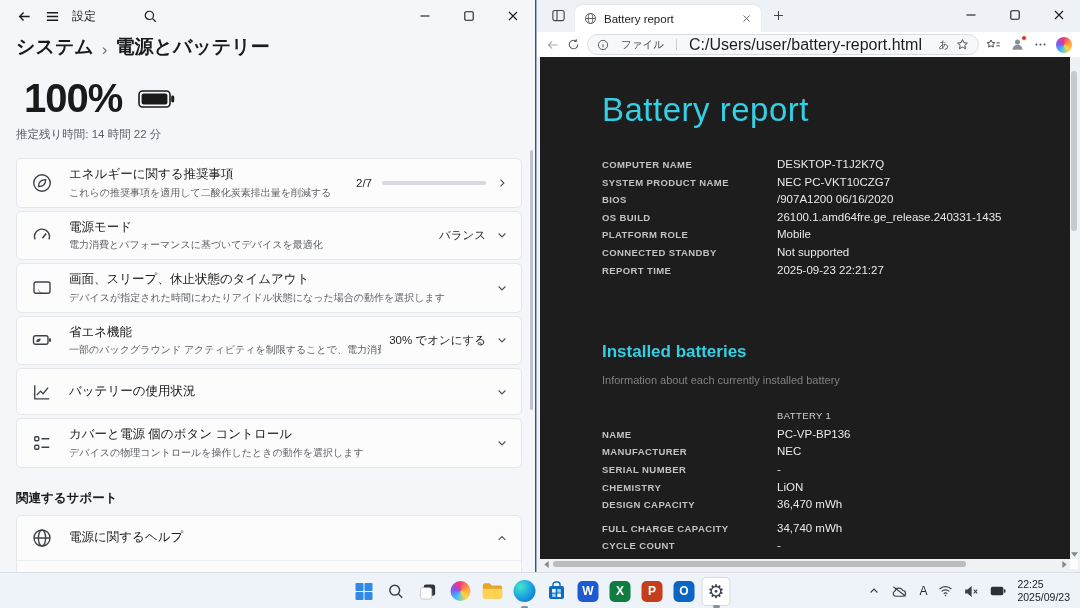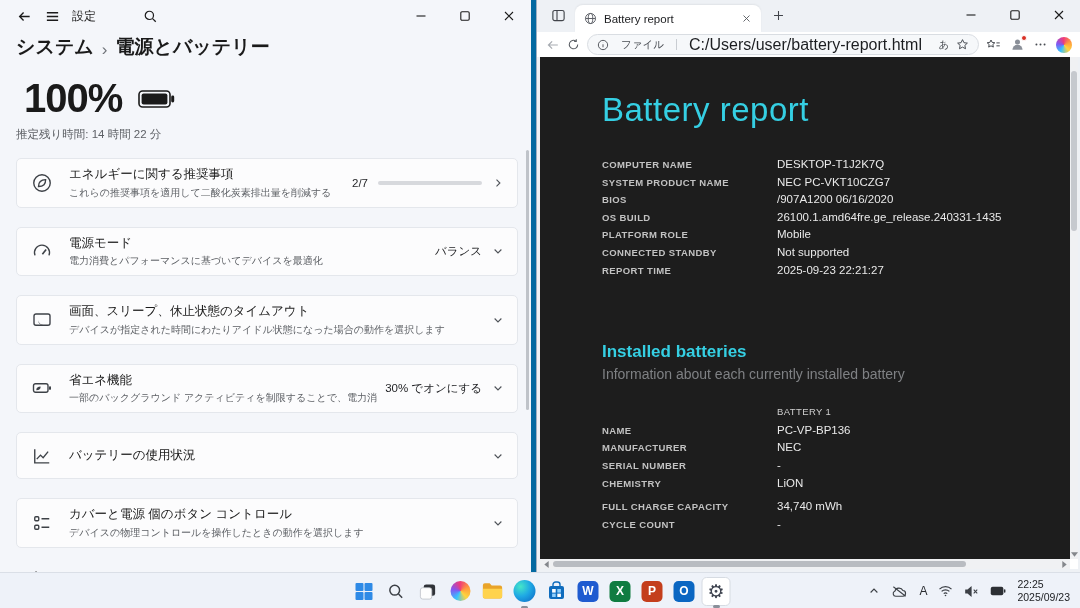--- a/index.html
+++ b/index.html
@@ -3,33 +3,33 @@
 <meta charset="utf-8">
 <style>
   * { margin:0; padding:0; box-sizing:border-box; }
   html,body { width:1080px; height:608px; overflow:hidden; }
   body { font-family:"Liberation Sans","DejaVu Sans",sans-serif; background:#9fb0c2; position:relative; }
   svg { display:block; }
 
   .desktop { position:absolute; inset:0; }
 
   
-  .settings-window { position:absolute; left:0; top:0; width:536px; height:572px; background:#f4f6fa; overflow:hidden; border-right:5px solid #0369a1; }
+  .settings-window { position:absolute; left:0; top:0; width:536px; height:572px; background:#f4f6fa; overflow:hidden; border-right:1px solid #0369a1; }
   .s-titlebar { height:32px; display:flex; align-items:center; padding-left:10px; }
   .s-titlebar .tb-btn { width:28px; height:28px; display:flex; align-items:center; justify-content:center; border-radius:4px; color:#1b1b1b; }
   .s-apptitle { font-size:12px; color:#1b1b1b; margin:0 6px; }
   .s-search-btn { margin-left:34px; }
   .win-controls { margin-left:auto; display:flex; height:32px; }
   .win-controls .wc { width:44px; height:32px; display:flex; align-items:center; justify-content:center; color:#1b1b1b; }
   .breadcrumb { margin:2px 16px 0; font-size:19px; font-weight:700; color:#1a1a1a; display:flex; align-items:flex-end; gap:8px; }
   .breadcrumb .sep { color:#70747a; font-weight:400; font-size:17px; }
   .hero { margin:16px 24px 0; display:flex; align-items:center; gap:16px; }
   .hero-percent { font-size:40px; font-weight:700; color:#1a1a1a; letter-spacing:-1px; }
   .hero-estimate { margin:6px 16px 0; font-size:11.5px; color:#5d6065; }
-  .cards { margin:16px 13px 16px 16px; display:flex; flex-direction:column; gap:19px;justify-content:flex-end; }
+  .cards { margin:16px 13px 16px 16px; display:flex; flex-direction:column; gap:3px;justify-content:flex-end; }
   .card { background:#fcfcfd; border:1px solid #e4e7ec; border-radius:5px; min-height:47px; padding:7px 13px 7px 15px; display:flex; align-items:center; }
   .card-icon { width:22px; flex:none; margin-right:15px; color:#3d4147; }
   .card-text { flex:1; min-width:0; }
   .card-title { font-size:12.5px; color:#1a1a1a; }
   .card-sub { font-size:10px; color:#5d6065; margin-top:2.5px; white-space:nowrap; overflow:hidden; }
   .card-right { display:flex; align-items:center; gap:10px; margin-left:8px; flex:none; }
   .card-value { font-size:11.5px; color:#1f2023; white-space:nowrap; }
   .progress { width:104px; height:4px; border-radius:2px; background:#d7d9dd; overflow:hidden; }
   .progress-fill { height:100%; background:#0067c0; border-radius:2px; }
   .chev { color:#4f5359; }
@@ -73,21 +73,21 @@
   .e-harrow.right { margin-left:auto; }
 
   .report { padding:34px 0 0 62px; color:#e9e9e9; }
   .report-title { font-size:33px; font-weight:400; color:#35cfe3; letter-spacing:.5px; }
   .rt-table { margin-top:29px; }
   .r-row { display:flex; align-items:baseline; height:17.6px; }
   .r-lbl { width:175px; flex:none; font-size:9.5px; font-weight:700; color:#c2c2c2; letter-spacing:.4px; }
   .r-val { font-size:11.5px; color:#e9e9e9; white-space:nowrap; }
   .section2 { margin-top:61px; }
   .r-h2 { font-size:17px; font-weight:700; color:#35cfe3; }
-  .r-sub { margin-top:4px; font-size:14px; color:#7f8184; }
+  .r-sub { margin-top:12px; font-size:11px; color:#7f8184; }
   .bt-head { margin-top:24px; }
   .bt-head .r-val { font-size:9.5px; font-weight:400; color:#cfcfcf; letter-spacing:.4px; }
   .gap6 { height:6px; }
 
   
   .taskbar { position:absolute; left:0; bottom:0; width:1080px; height:36px; background:#eef2f9; border-top:1px solid #dadfe7; }
   .tk-center { position:absolute; left:50%; top:0; height:36px; transform:translateX(-50%); display:flex; align-items:center; gap:3px; }
   .tk-btn { width:29px; height:29px; border-radius:5px; display:flex; align-items:center; justify-content:center; position:relative; }
   .tk-btn.active { background:#ffffff; border:1px solid #d6dbe2; }
   .tk-pill { position:absolute; bottom:-3px; left:50%; transform:translateX(-50%); width:7px; height:3px; border-radius:2px; background:#898f99; }
@@ -473,20 +473,24 @@
                 <span class="r-val">NEC</span>
               </div>
             <div class="r-row">
                 <span class="r-lbl">SERIAL NUMBER</span>
                 <span class="r-val">-</span>
               </div>
             <div class="r-row">
                 <span class="r-lbl">CHEMISTRY</span>
                 <span class="r-val">LiON</span>
               </div>
+            <div class="r-row">
+                <span class="r-lbl">DESIGN CAPACITY</span>
+                <span class="r-val">36,470 mWh</span>
+              </div>
             <div class="gap6"></div>
             <div class="r-row">
                 <span class="r-lbl">FULL CHARGE CAPACITY</span>
                 <span class="r-val">34,740 mWh</span>
               </div>
             <div class="r-row">
                 <span class="r-lbl">CYCLE COUNT</span>
                 <span class="r-val">-</span>
               </div>
           </div>

